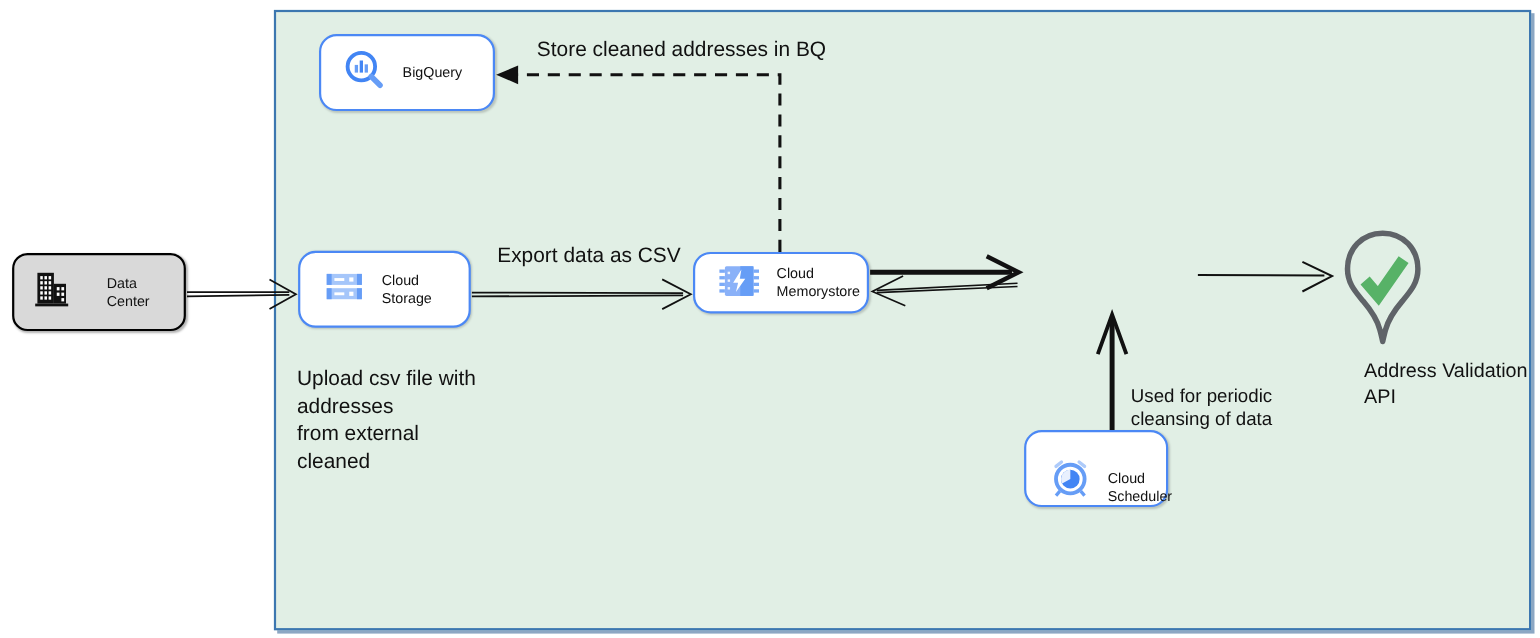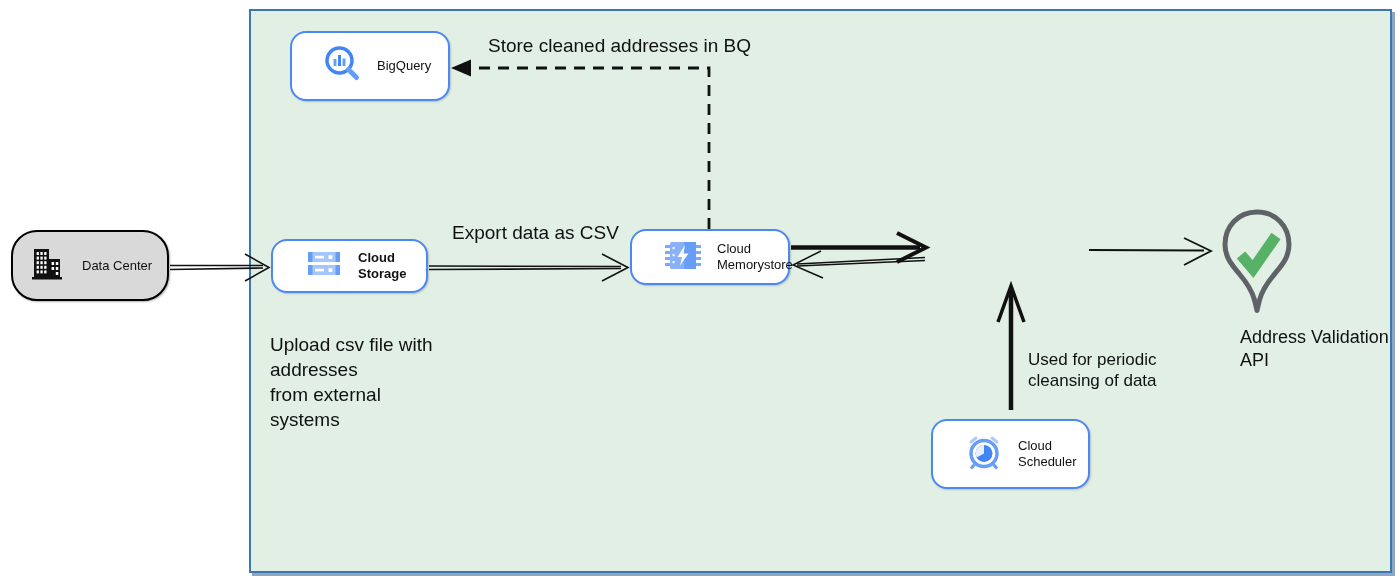--- a/index.html
+++ b/index.html
@@ -11,34 +11,34 @@
     position:absolute;left:249px;top:9px;width:1139px;height:560px;
     background:#e1efe5;border:2px solid #3c77b0;
     box-shadow:3px 3px 0 rgba(46,95,145,.55);
     z-index:1;
   }
   .arrow-layer{position:absolute;left:0;top:0;width:1400px;height:580px;z-index:2;pointer-events:none;}
   .node{
     position:absolute;display:flex;align-items:center;gap:14px;
     background:#fff;border:2.5px solid #4b88f5;border-radius:16px;
     box-shadow:1px 1px 2px rgba(0,0,0,.18);
-    padding-left:31px;box-sizing:border-box;z-index:3;
+    padding-left:20px;box-sizing:border-box;z-index:3;
   }
   .node-label{font-size:13px;line-height:16px;color:#111;}
   .datacenter{
     position:absolute;left:11px;top:230px;width:158px;height:71px;
-    display:flex;align-items:center;gap:17px;padding-left:16px;box-sizing:border-box;
-    background:#d9d9d9;border:2px solid #000;border-radius:26px;
+    display:flex;align-items:center;gap:32px;padding-left:16px;box-sizing:border-box;
+    background:#d9d9d9;border:2px solid #000;border-radius:14px;
     box-shadow:1px 1px 2px rgba(0,0,0,.3);z-index:3;
   }
   .bigquery{left:290px;top:31px;width:160px;height:70px;}
-  .cloudstorage{left:271px;top:239px;width:157px;height:54px;font-weight:bold;}
+  .cloudstorage{left:271px;top:228px;width:157px;height:70px;}
   .memorystore{left:630px;top:229px;width:160px;height:56px;}
   .cloudrun{left:931px;top:211px;width:157px;height:70px;}
-  .scheduler{left:931px;top:419px;width:159px;height:70px;}
+  .scheduler{left:931px;top:391px;width:131px;height:70px;align-items:flex-end;}
   .anno{
     position:absolute;z-index:3;color:#111;white-space:pre-wrap;
     font-size:19px;line-height:25px;
   }
   .anno-store{left:488px;top:33px;}
   .anno-export{left:452px;top:220px;}
   .anno-upload{left:270px;top:332px;}
   .anno-parse{left:608px;top:333px;}
   .anno-periodic{left:1028px;top:349px;font-size:17px;line-height:21px;}
   .anno-pin-label{left:1240px;top:326px;font-size:18px;line-height:23px;}
@@ -213,17 +213,17 @@
     </span>
   </div>
   <div class="anno anno-store">Store cleaned addresses in BQ</div>
 
   <div class="anno anno-pin-label">Address Validation
 API</div>
   <div class="anno anno-export">Export data as CSV</div>
   <div class="anno anno-upload">Upload csv file with
 addresses
 from external
-systems</div>
+cleaned</div>
   <div class="anno anno-periodic">Used for periodic
 cleansing of data</div>
 
 </div>
 
 </body></html>

